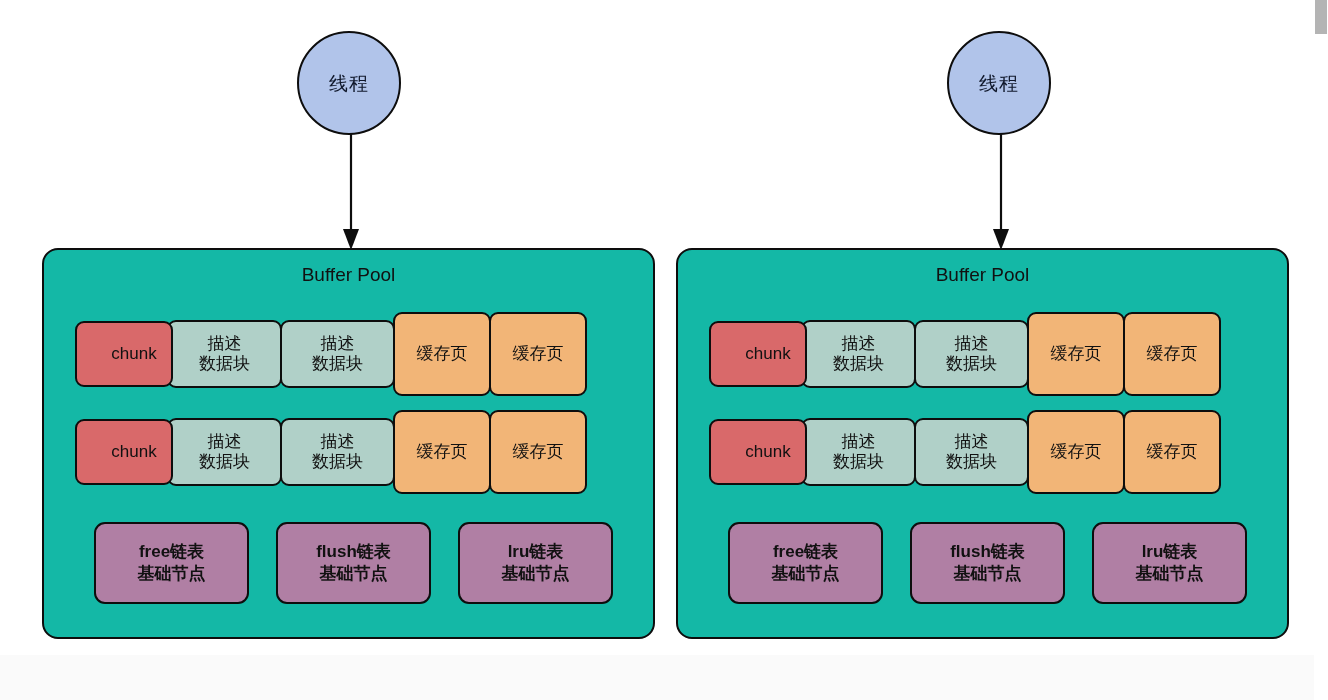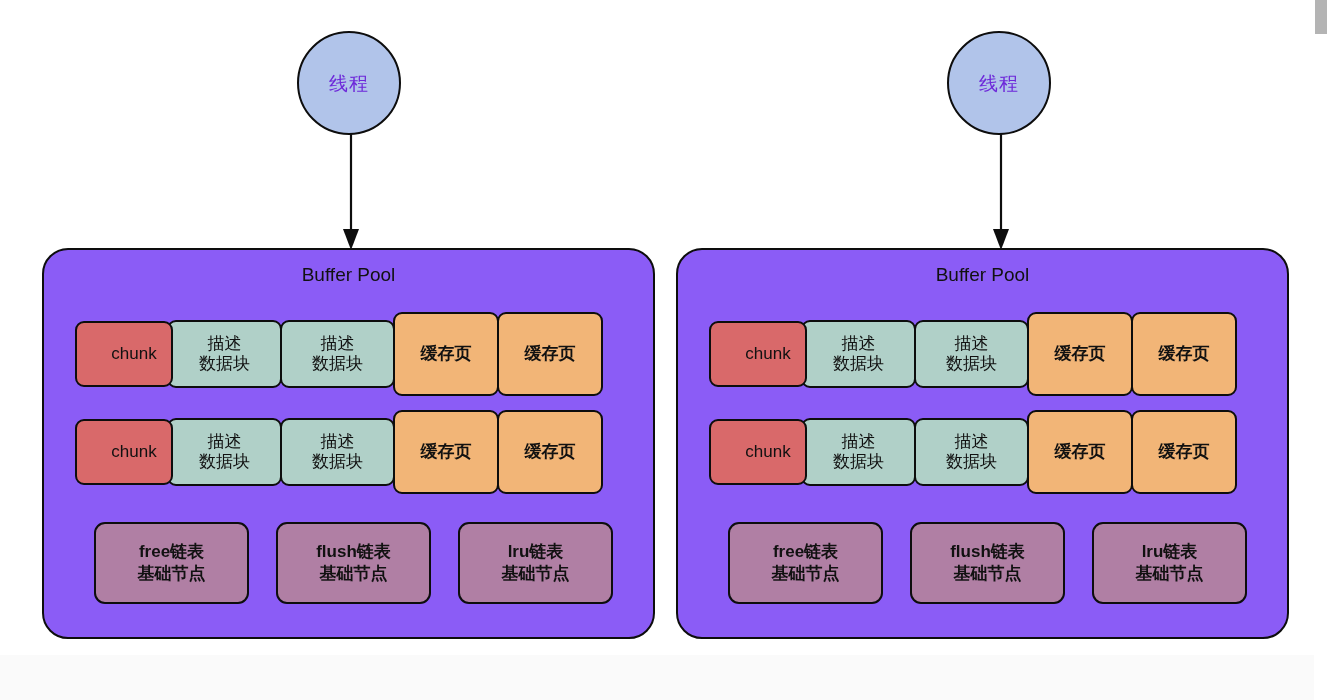--- a/index.html
+++ b/index.html
@@ -60,39 +60,39 @@
     border-radius: 50%;
     background: #b1c4ea;
     border: 2px solid #0d0d0d;
     box-sizing: border-box;
     display: flex;
     align-items: center;
     justify-content: center;
   }
   .thread-label {
     font-size: 19px;
-    color: #6d28d9;
+    color: #0f172a;
     letter-spacing: 1px;
     line-height: 1;
   }
 
   
   .arrow-svg {
     position: absolute;
     overflow: visible;
   }
 
   
   .pool {
     position: absolute;
     width: 613px;
     height: 391px;
-    background: #8b5cf6;
-    border: 2px solid #0d0d0d;
-    border-radius: 26px;
+    background: #14b8a6;
+    border: 2px solid #0d0d0d;
+    border-radius: 16px;
     box-sizing: border-box;
   }
   .pool-title {
     position: absolute;
     top: 14px;
     left: 0;
     width: 100%;
     text-align: center;
     font-size: 19px;
     color: #111111;
@@ -129,26 +129,25 @@
     width: 115px;
     height: 68px;
     background: #b0d0c8;
     margin-left: -6px;
     z-index: 2;
   }
   .cell-desc + .cell-desc {
     margin-left: -2px;
   }
   .cell-page {
-    width: 106px;
+    width: 98px;
     height: 84px;
     background: #f2b577;
     margin-left: -2px;
     z-index: 1;
-    font-weight: bold;
   }
 
   
   .list-row {
     position: absolute;
     display: flex;
     align-items: center;
     gap: 27px;
     font-weight: bold;
   }

